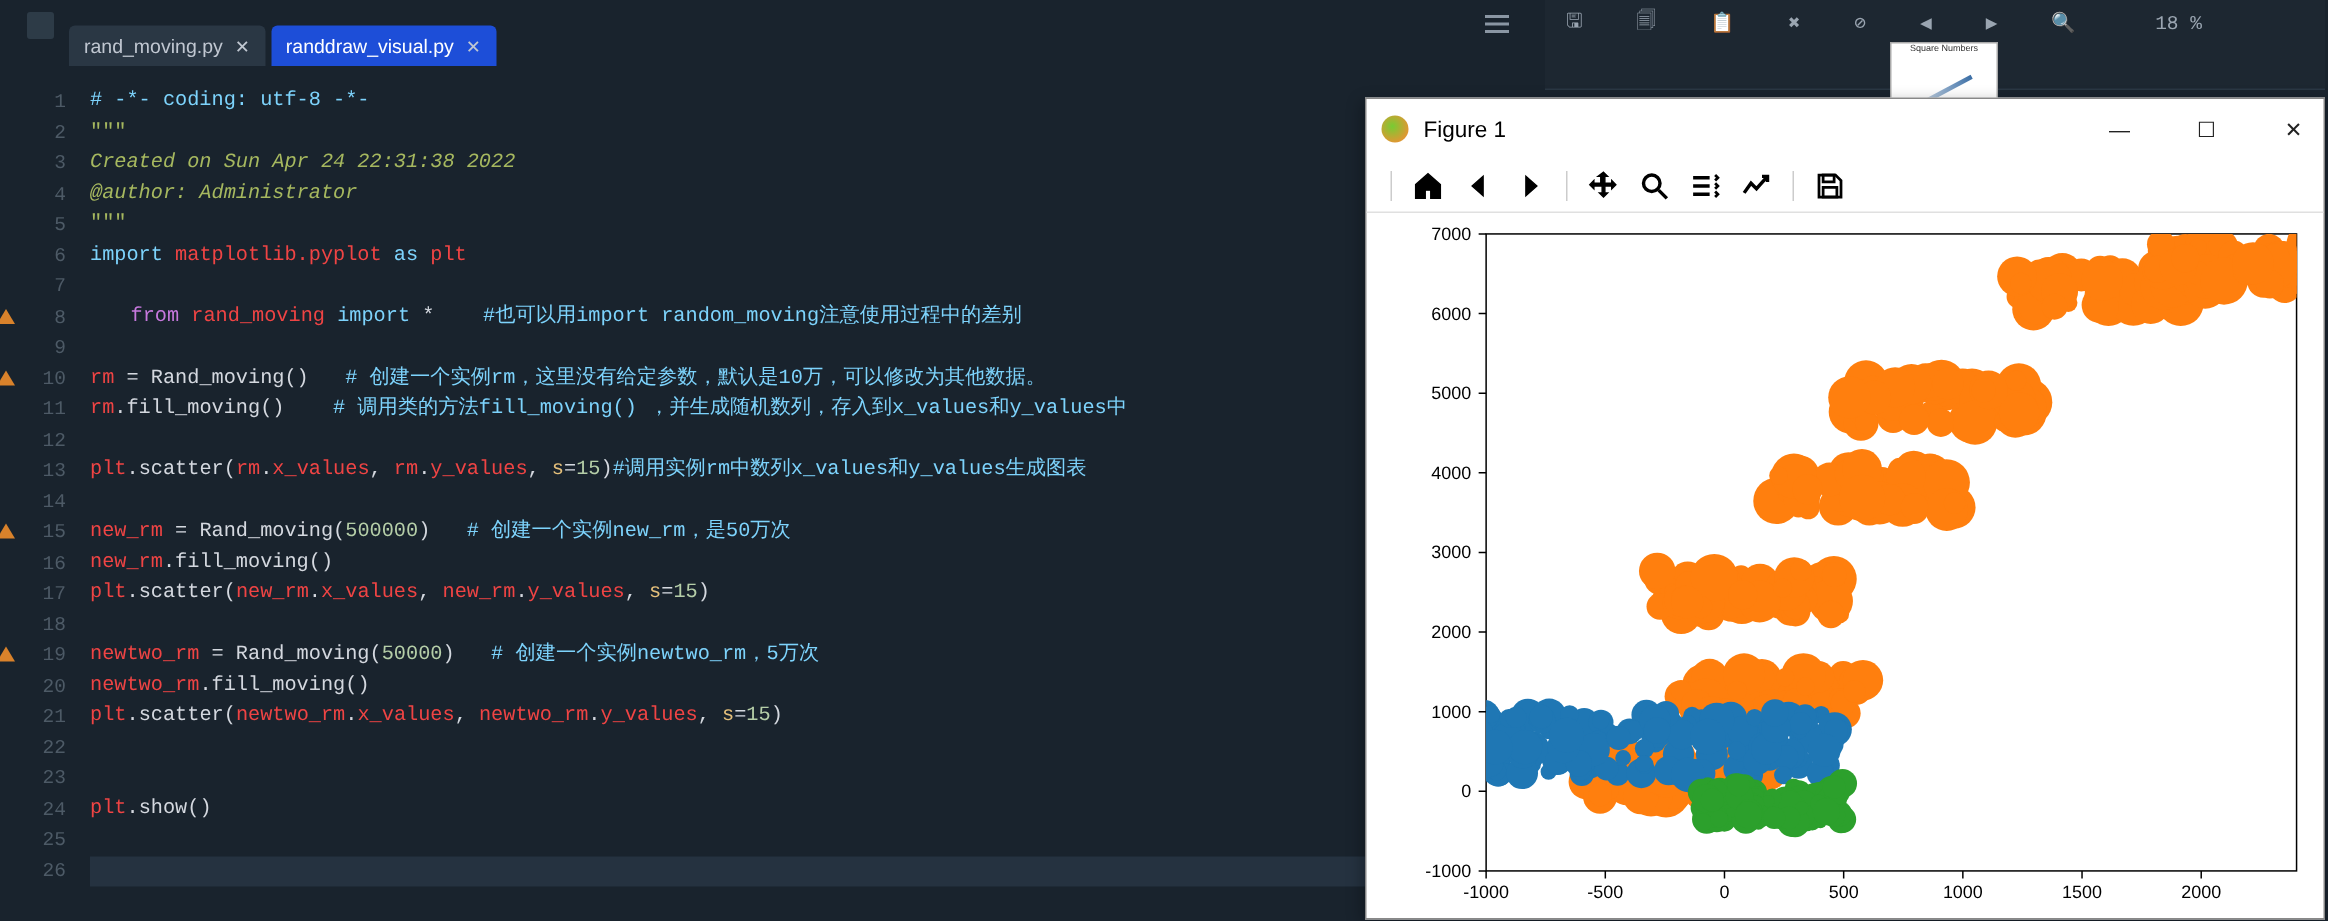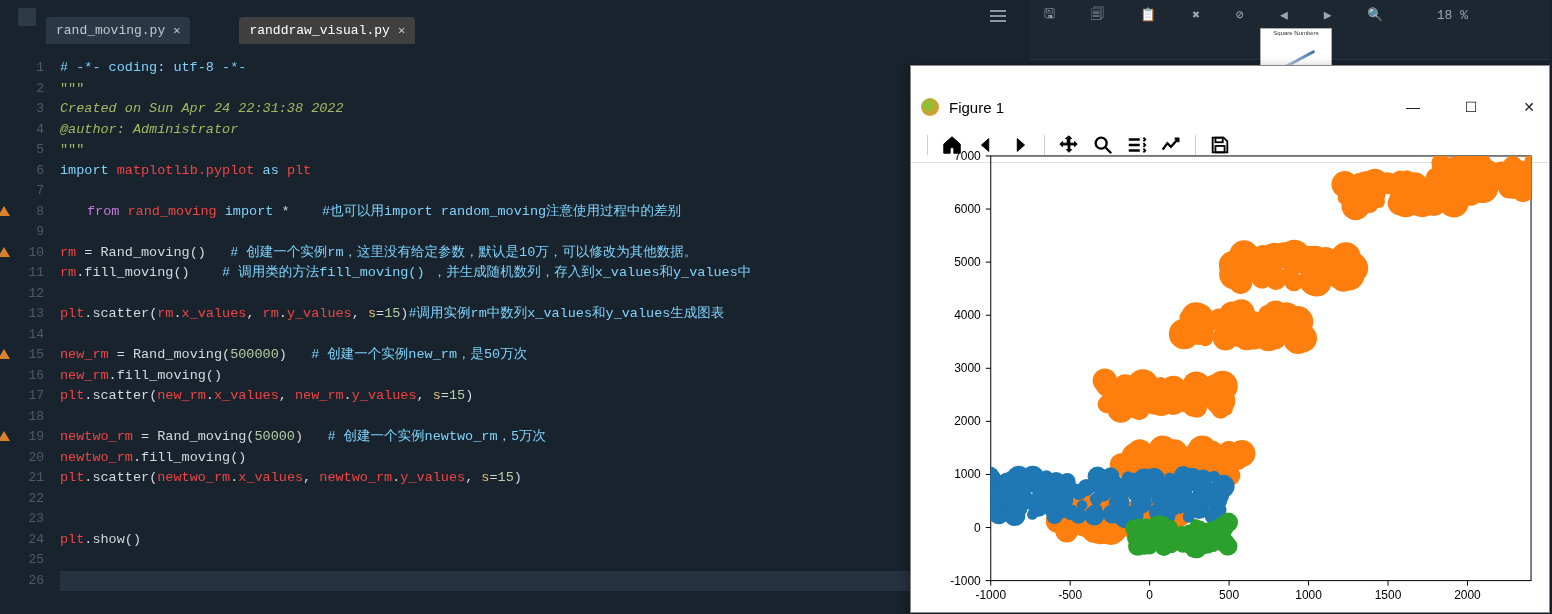--- a/index.html
+++ b/index.html
@@ -36,24 +36,24 @@
 }
 .tab {
   display: flex;
   align-items: center;
   padding: 6px 10px;
   border-radius: 4px 4px 0 0;
   margin-right: 4px;
   font-size: 13px;
   cursor: pointer;
   color: #c0c7d1;
-  font-family: Liberation Mono, monospace;
+  font-family: Liberation Sans, sans-serif;
 }
 .tab.inactive { background: #2a3744; }
-.tab.active { background: #404040; color: #fff; margin-left: 45px; }
+.tab.active { background: #1d4ed8; color: #fff; }
 .tab .close-x {
   margin-left: 8px;
   font-size: 12px;
   color: #c0c7d1;
 }
 .code-area {
   display: flex;
   height: calc(100% - 44px);
   position: relative;
 }
@@ -147,21 +147,20 @@
   border: 1px solid #888;
   box-shadow: -2px 2px 10px rgba(0,0,0,0.3);
   font-family: "Segoe UI", Arial, sans-serif;
 }
 .fig-titlebar {
   height: 40px;
   display: flex;
   align-items: center;
   padding: 0 10px;
   color: #000;
-  margin-top: 21px;
 }
 .fig-icon {
   width: 18px; height: 18px;
   background: radial-gradient(circle at 40% 40%, #7c3, #d93 70%);
   border-radius: 50%;
   margin-right: 10px;
 }
 .fig-title { font-size: 15px; }
 .fig-ctrls {
   margin-left: auto;

